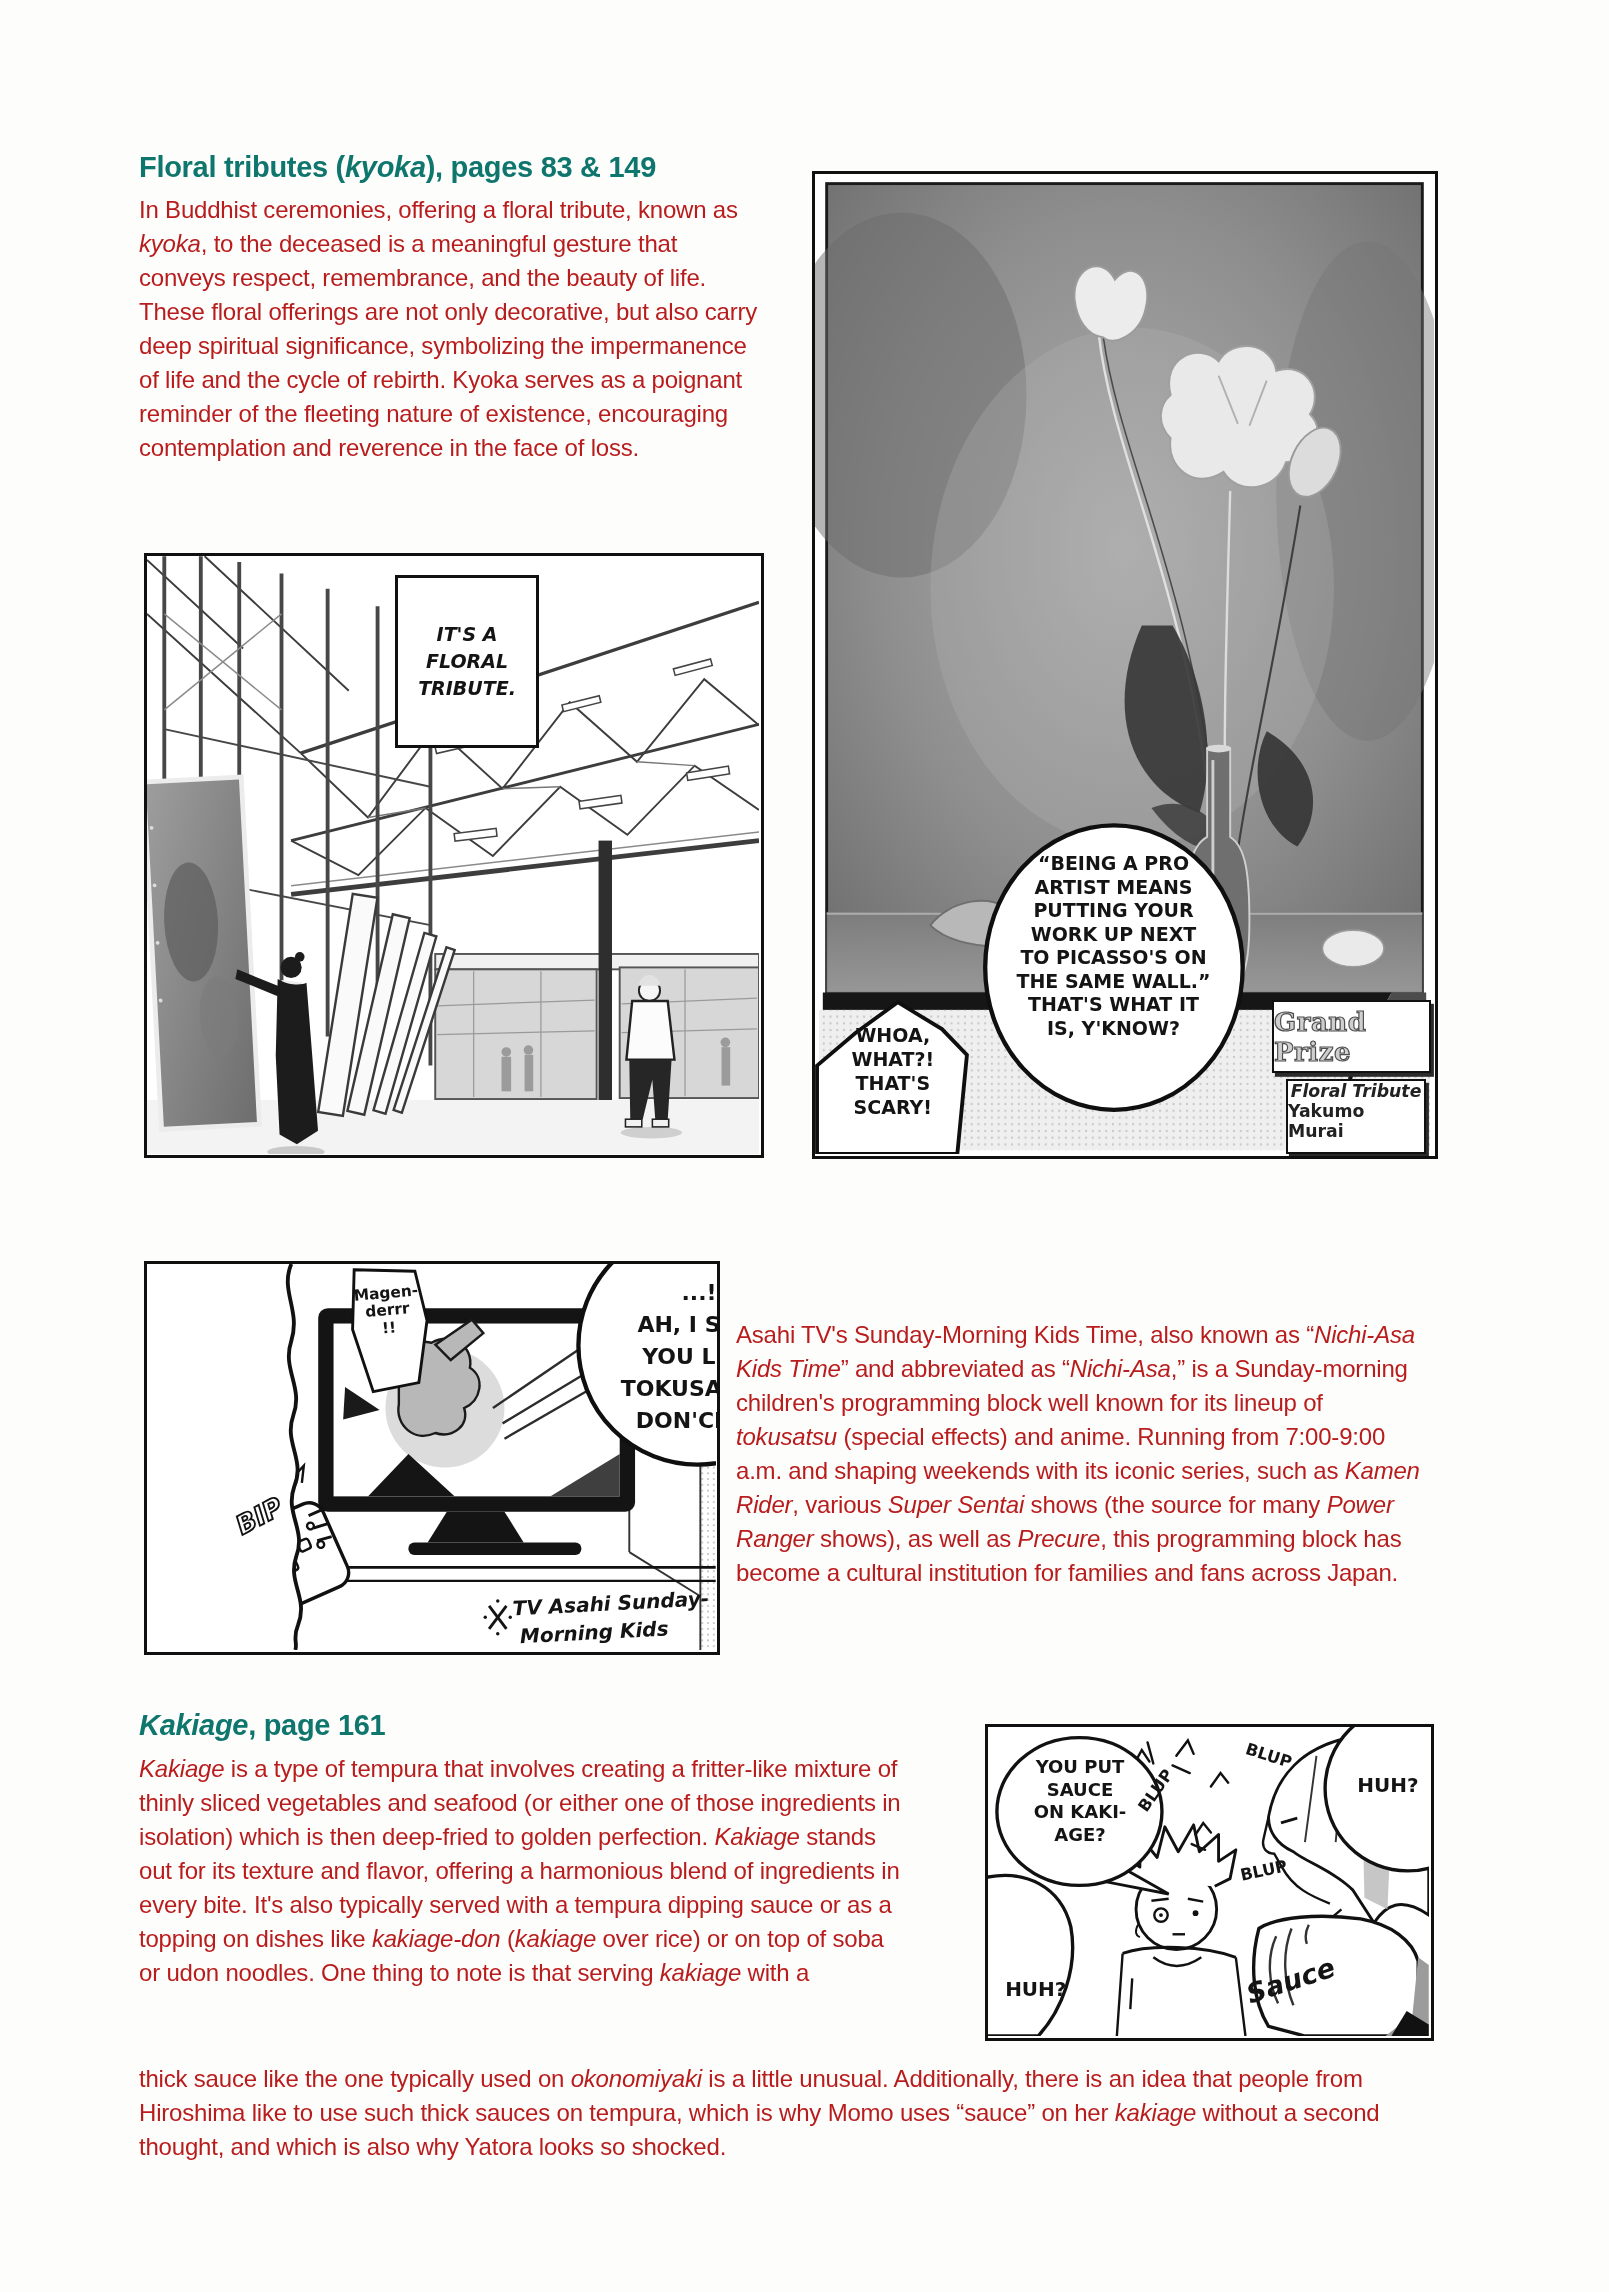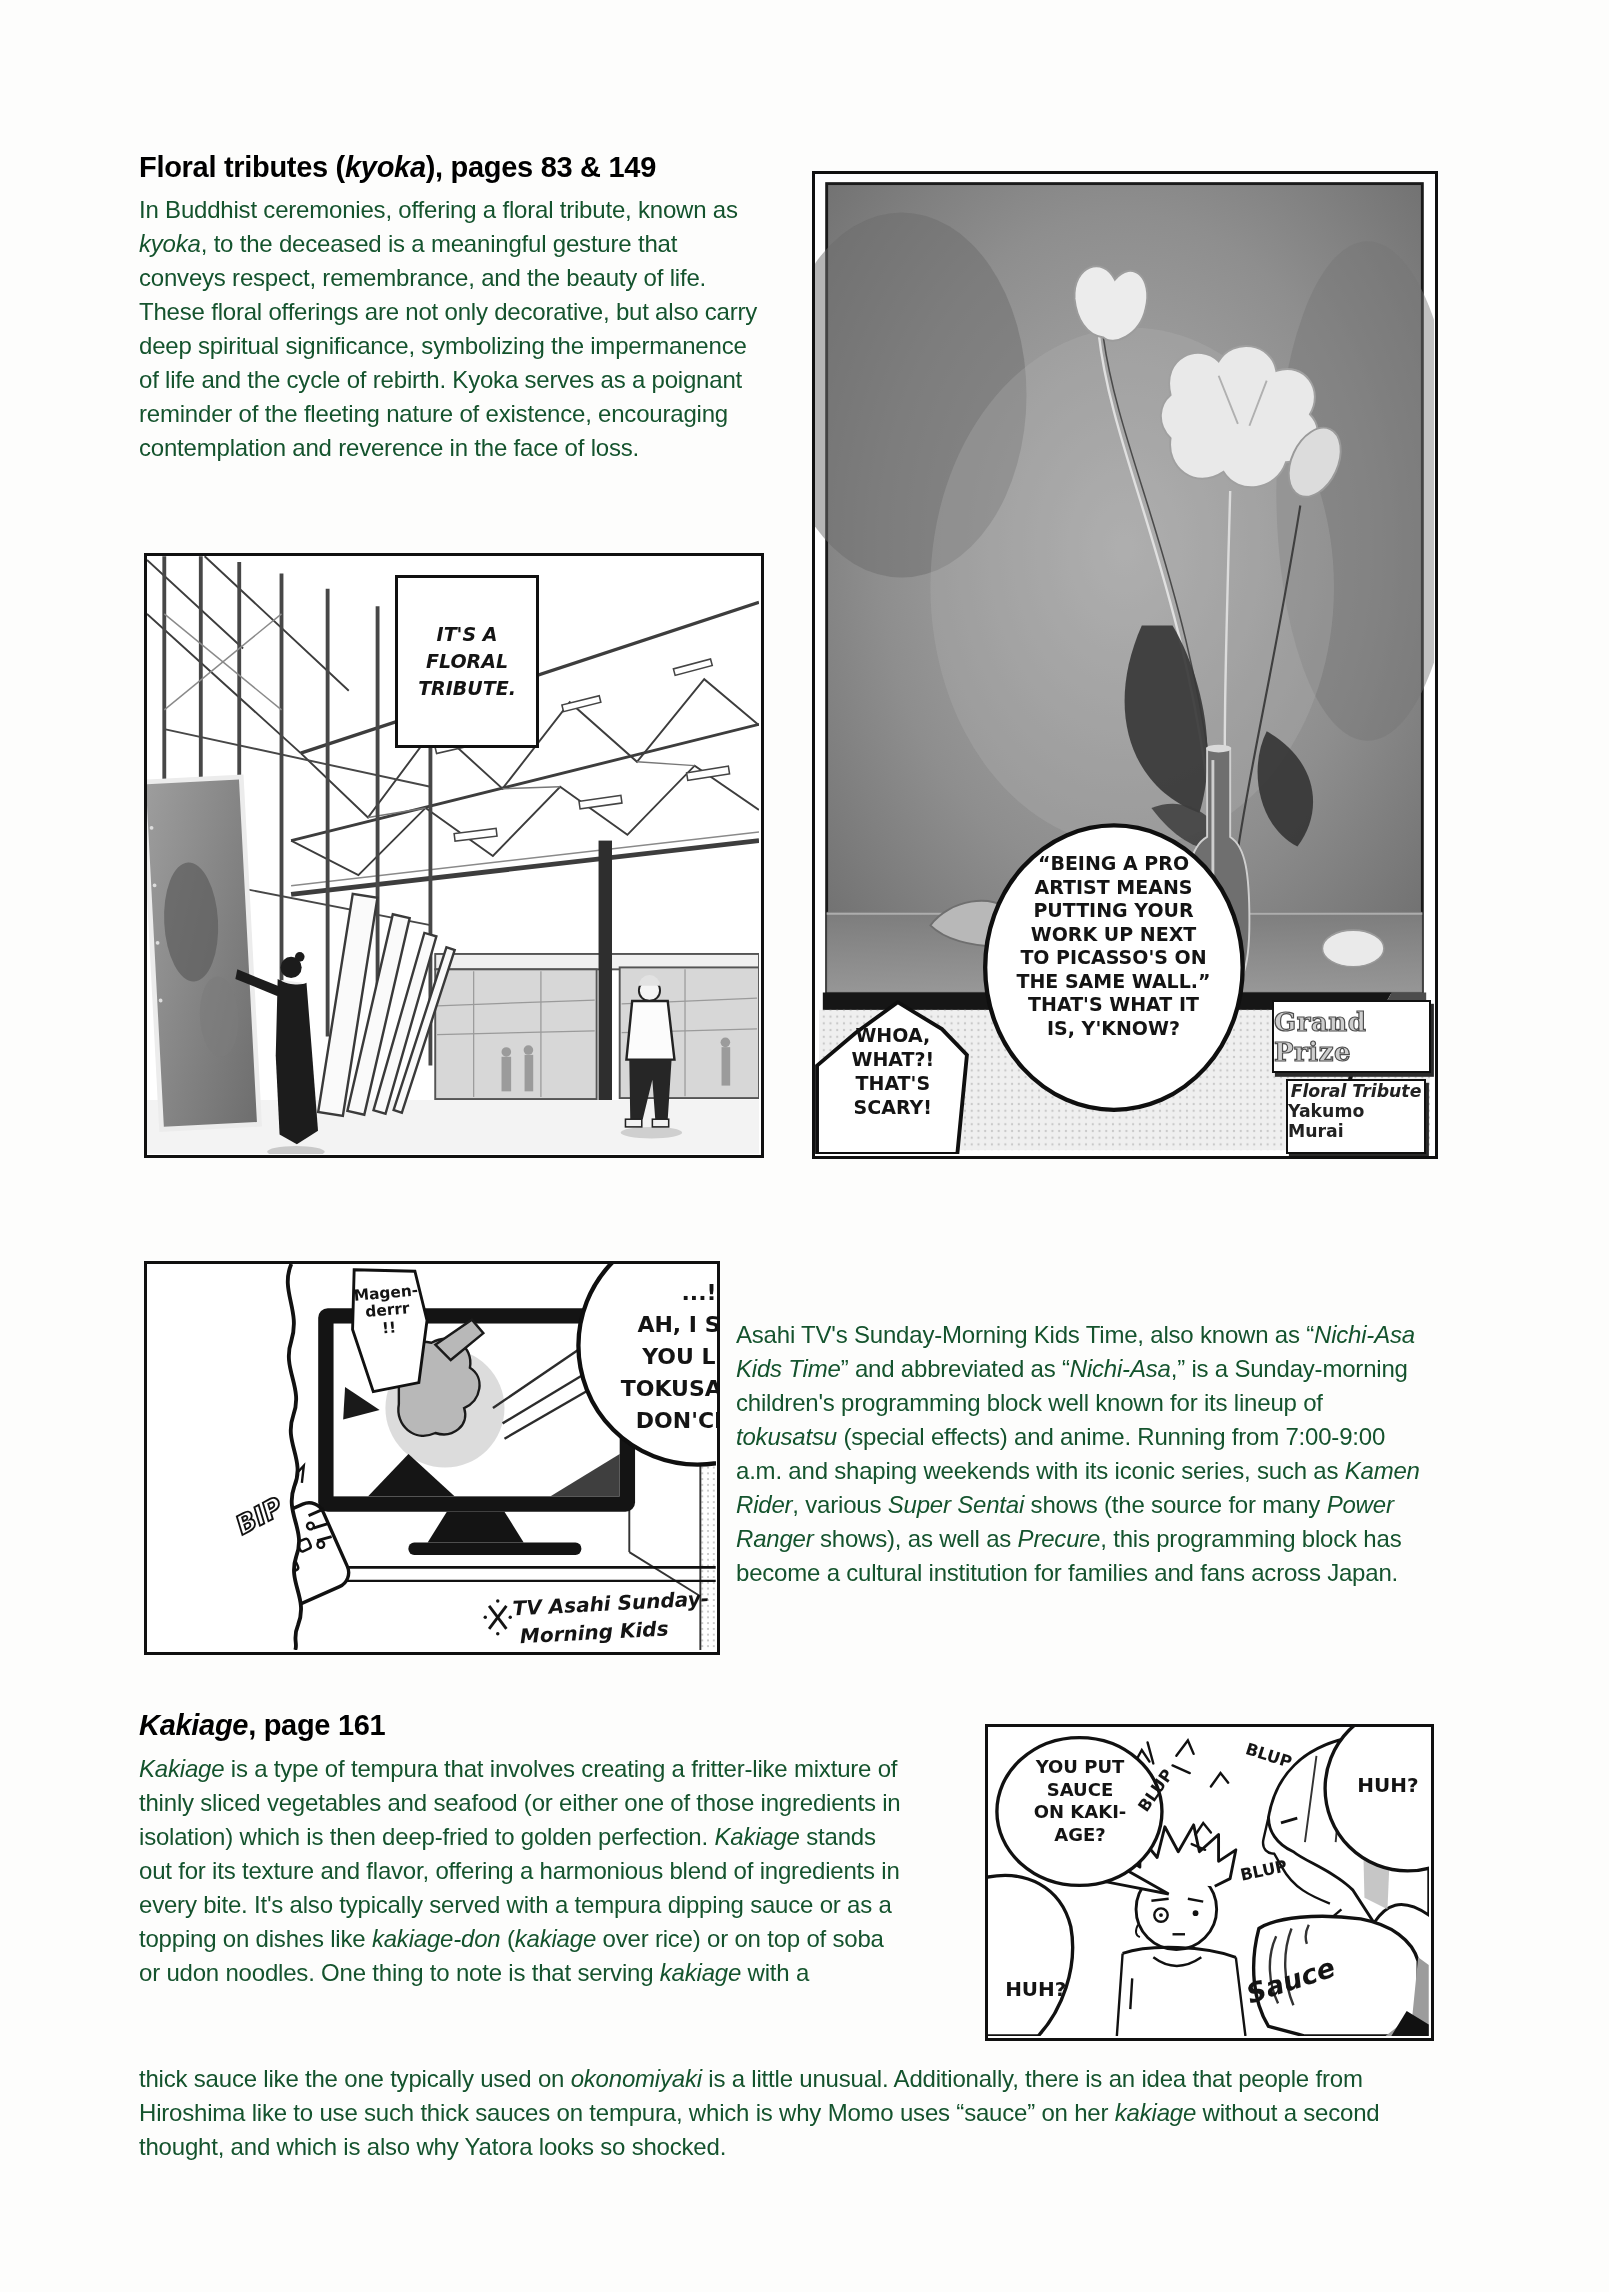--- a/index.html
+++ b/index.html
@@ -1,20 +1,20 @@
 <!DOCTYPE html>
 <html><head>
 <meta charset="utf-8">
 <style>
   html,body{margin:0;padding:0;background:#e8e8e6;}
   .page{position:relative;width:1609px;height:2292px;background:#fdfdfc;margin:0 auto;overflow:hidden;
         font-family:"Liberation Sans",sans-serif;color:#1b1b1b;}
   .abs{position:absolute;}
-  .heading{position:absolute;font-weight:700;font-size:29px;line-height:35px;color:#000000;letter-spacing:-0.3px;}
-  .bodytext{position:absolute;font-size:24px;line-height:34px;color:#14532d;letter-spacing:-0.2px;font-weight:400;}
+  .heading{position:absolute;font-weight:700;font-size:29px;line-height:35px;color:#0f766e;letter-spacing:-0.3px;}
+  .bodytext{position:absolute;font-size:24px;line-height:34px;color:#b91c1c;letter-spacing:-0.2px;font-weight:400;}
   .seg-i{font-style:italic;}
   .panel{position:absolute;background:#fff;border:3.8px solid #101010;box-sizing:border-box;overflow:hidden;}
   .panel svg{position:absolute;left:0;top:0;}
   .btext{position:absolute;font-family:"DejaVu Sans",sans-serif;font-weight:700;color:#141414;
          text-align:center;white-space:pre-line;}
   .caption-box{position:absolute;background:#fff;border:3.8px solid #101010;box-sizing:border-box;
                display:flex;align-items:center;justify-content:center;}
   .plaque{position:absolute;background:#fff;border:2.9px solid #101010;box-sizing:border-box;
           box-shadow:2.9px 3.8px 0 #2a2a2a;display:flex;align-items:center;justify-content:center;}
   .plaque .inner{font-family:"DejaVu Serif",serif;font-weight:700;font-size:26px;color:#cfcfcf;

